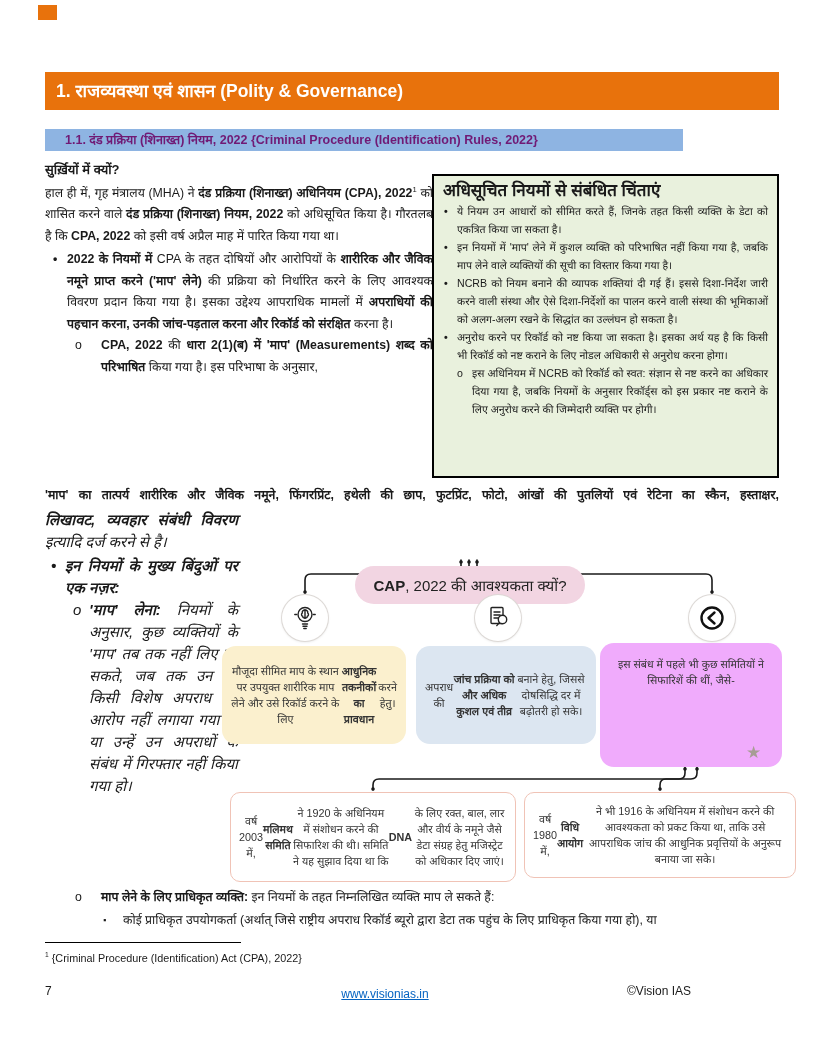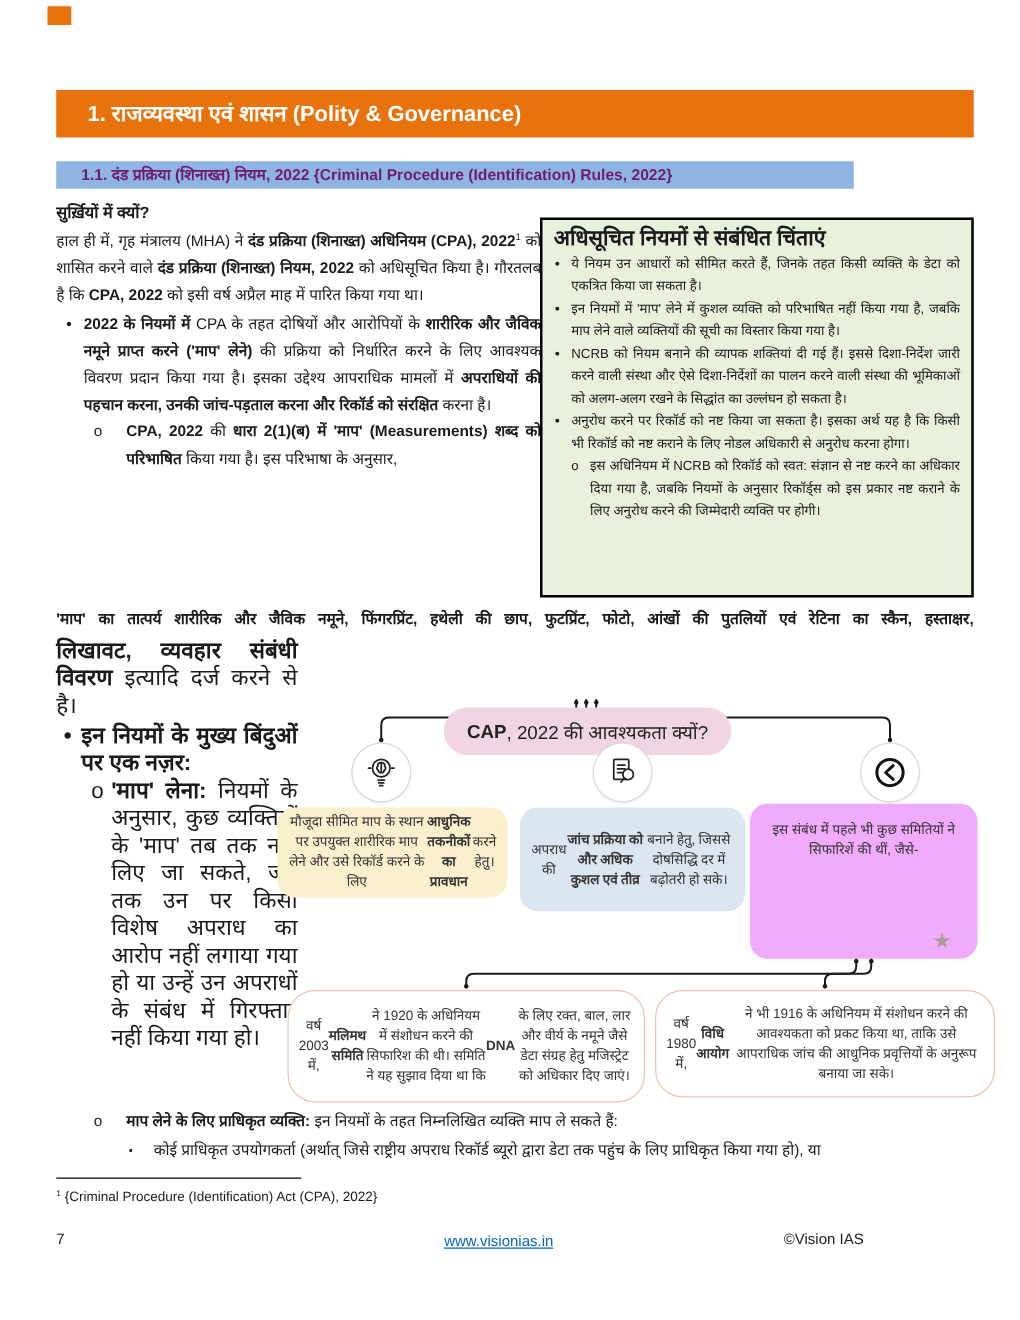--- a/index.html
+++ b/index.html
@@ -10,21 +10,21 @@
   }
   .abs{position:absolute;}
   .b{font-weight:700;}
   sup{font-size:0.62em;line-height:0;}
 
   
   #corner-mark{left:38px;top:5px;width:19px;height:15px;background:#E8720C;}
 
   
   #h1-bar{left:45px;top:72px;width:734px;height:38px;background:#E8720C;color:#fff;
-    font-size:17.5px;font-weight:700;line-height:38px;padding-left:25px;box-sizing:border-box;}
+    font-size:17.5px;font-weight:700;line-height:38px;padding-left:11px;box-sizing:border-box;}
   #h2-bar{left:45px;top:129px;width:638px;height:22px;background:#8EB4E2;color:#701a75;
     font-size:12.5px;font-weight:700;line-height:22px;padding-left:20px;box-sizing:border-box;}
 
   
   #left-col{left:45px;top:159px;width:388px;font-size:12.3px;line-height:21.5px;text-align:justify;}
   .h3{font-weight:700;font-size:13px;margin:0 0 2px 0;text-align:left;}
   .para{margin:0 0 2px 0;}
   .li{display:flex;margin:0;}
   .li .mk{flex:0 0 22px;padding-left:8px;box-sizing:border-box;font-weight:700;}
   .li .tx{flex:1 1 auto;}
@@ -37,53 +37,53 @@
     line-height:18px;text-align:justify;overflow:hidden;}
   #concerns-box .title{font-weight:700;font-size:17px;margin-bottom:2px;text-align:left;}
   #concerns-box .li .mk{flex:0 0 14px;padding-left:1px;font-weight:700;}
   #concerns-box .li.sub .mk{flex:0 0 16px;margin-left:13px;font-weight:400;}
 
   
   #definition-line{left:45px;top:487px;width:734px;font-size:12.4px;line-height:16px;
     text-align:justify;text-align-last:justify;}
 
   
-  #narrow-col{left:45px;top:509px;width:193px;font-size:18px;line-height:22px;text-align:justify;}
+  #narrow-col{left:45px;top:509px;width:193px;font-size:15px;line-height:22px;text-align:justify;font-style:italic;}
   #narrow-col .li .mk{flex:0 0 20px;padding-left:6px;}
   #narrow-col .li.sub .mk{flex:0 0 22px;margin-left:22px;}
 
   
   #diagram{left:222px;top:518px;width:568px;height:366px;}
   #diagram svg.connectors{position:absolute;left:0;top:0;width:568px;height:366px;}
   #diagram-title{position:absolute;left:133px;top:4px;width:230px;height:38px;background:#F2D5E2;
     border-radius:19px;display:flex;align-items:center;justify-content:center;font-size:15px;color:#222;margin-top:44px;}
   .icon-circle{position:absolute;top:77px;width:46px;height:46px;border-radius:50%;background:#fff;
     box-shadow:0 0 0 1px #ddd9d6,0 1px 3px rgba(0,0,0,.12);display:flex;align-items:center;justify-content:center;}
   .reason-box{position:absolute;border-radius:14px;box-sizing:border-box;display:flex;
     align-items:center;justify-content:center;text-align:center;font-size:10.8px;line-height:16px;
     color:#333;padding:8px 9px;}
-  #reason-1{left:0;top:128px;width:184px;height:72px;background:#FBF0CE;}
-  #reason-2{left:194px;top:128px;width:180px;height:83px;background:#DCE6F1;font-family:Liberation Serif, serif;}
+  #reason-1{left:0;top:128px;width:184px;height:98px;background:#FBF0CE;}
+  #reason-2{left:194px;top:128px;width:180px;height:98px;background:#DCE6F1;}
   #reason-3{left:378px;top:125px;width:182px;height:124px;background:#f0abfc;align-items:flex-start;padding-top:13px;}
-  .committee-box{position:absolute;border:1.2px solid #F0C3B6;border-radius:22px;background:#fff;
+  .committee-box{position:absolute;border:1.2px solid #F0C3B6;border-radius:10px;background:#fff;
     box-sizing:border-box;display:flex;align-items:center;justify-content:center;text-align:center;
     font-size:10.8px;line-height:16px;color:#333;padding:6px 8px;}
   #committee-1{left:8px;top:274px;width:286px;height:90px;}
   #committee-2{left:302px;top:274px;width:272px;height:86px;}
   #diagram-star{position:absolute;left:524px;top:226px;font-size:17px;color:#A79D94;line-height:17px;}
 
   
   #bottom-sec{left:45px;top:886px;width:722px;font-size:12.3px;line-height:23px;text-align:justify;}
   #bottom-sec .li.sub .mk{flex:0 0 26px;margin-left:30px;}
 
   
   #footnote-rule{left:45px;top:942px;width:196px;border-top:1.6px solid #000;}
   #footnote{left:45px;top:950px;width:700px;font-size:10.8px;line-height:16px;}
   #footer-page{left:45px;top:984px;font-size:12px;}
-  #footer-link-wrap{left:59px;top:984px;width:680px;text-align:center;}
+  #footer-link-wrap{left:45px;top:984px;width:680px;text-align:center;}
   #footer-link{color:#0563C1;text-decoration:underline;font-size:12px;cursor:pointer;}
   #footer-copy{left:627px;top:984px;font-size:12px;}
 </style>
 </head>
 <body>
 
 <div id="page">
 
   <div id="corner-mark" class="abs"></div>
 

